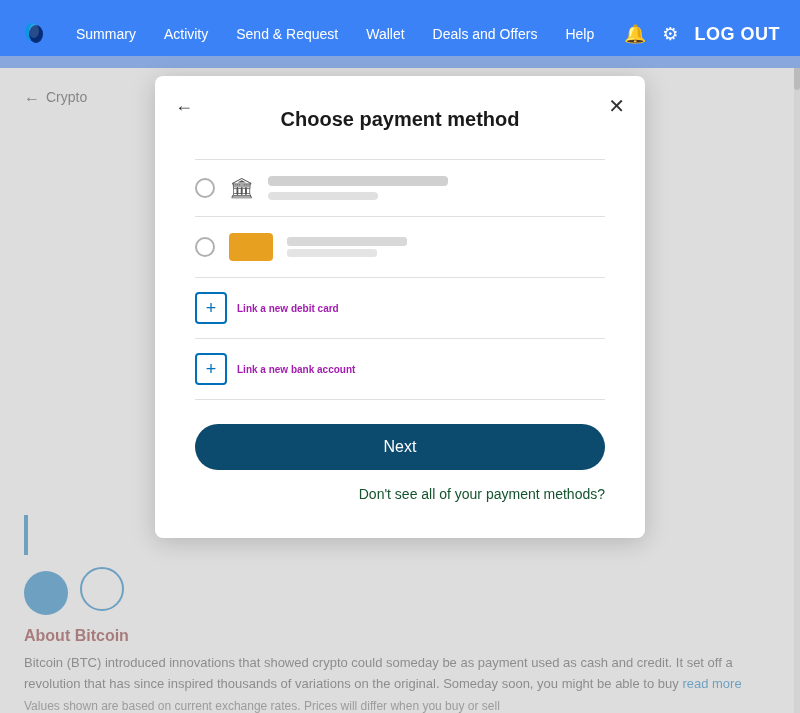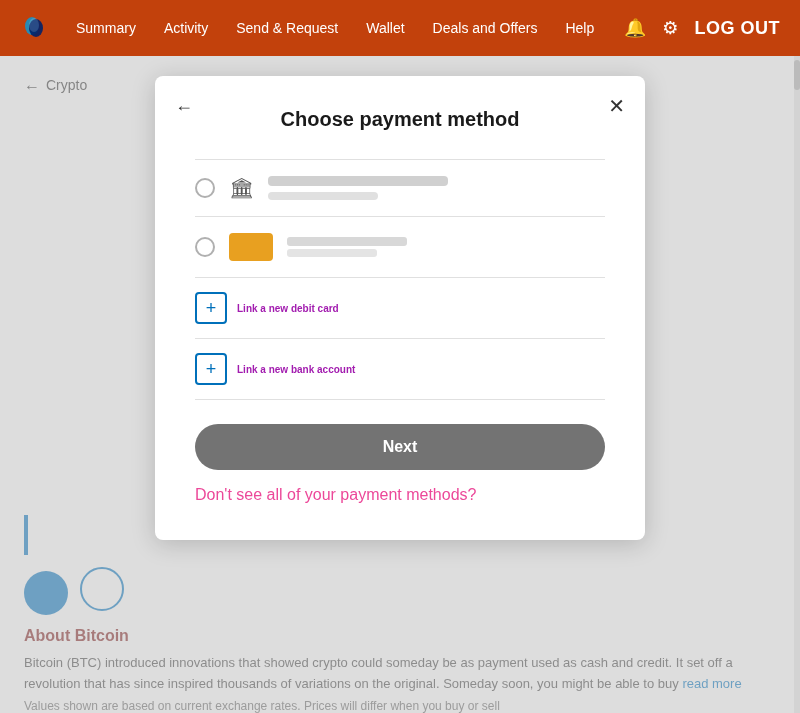--- a/index.html
+++ b/index.html
@@ -7,24 +7,24 @@
       font-family: -apple-system, BlinkMacSystemFont, "Segoe UI", Helvetica, Arial, sans-serif;
       background: #f5f5f5;
       width: 800px;
       height: 713px;
       overflow: hidden;
       position: relative;
     }
 
     
     .navbar {
-      background: #c2410c;
-      display: flex;
-      align-items: center;
-      height: 56px;
+      background: #3b82f6;
+      display: flex;
+      align-items: center;
+      height: 68px;
       padding: 0 20px;
       position: relative;
       z-index: 1;
     }
     .navbar-logo {
       width: 32px;
       height: 32px;
       margin-right: 24px;
       flex-shrink: 0;
     }
@@ -230,36 +230,36 @@
     }
     .link-label {
       font-size: 10px;
       color: #a21caf;
       font-weight: 700;
     }
 
     
     .next-btn {
       width: 100%;
-      background: #737373;
+      background: #0c4a6e;
       color: #fff;
       border: none;
       border-radius: 30px;
       padding: 14px;
       font-size: 16px;
-      font-weight: 700;
+      font-weight: 400;
       cursor: pointer;
       margin-top: 24px;
       margin-bottom: 16px;
     }
     .dont-see-link {
-      text-align: left;
+      text-align: right;
       display: block;
-      font-size: 16px;
-      color: #ec4899;
+      font-size: 14px;
+      color: #14532d;
       cursor: pointer;
       text-decoration: none;
     }
     .blue-bar {
       width: 4px;
       height: 40px;
       background: #0070ba;
       display: inline-block;
       vertical-align: middle;
       margin-right: 12px;

